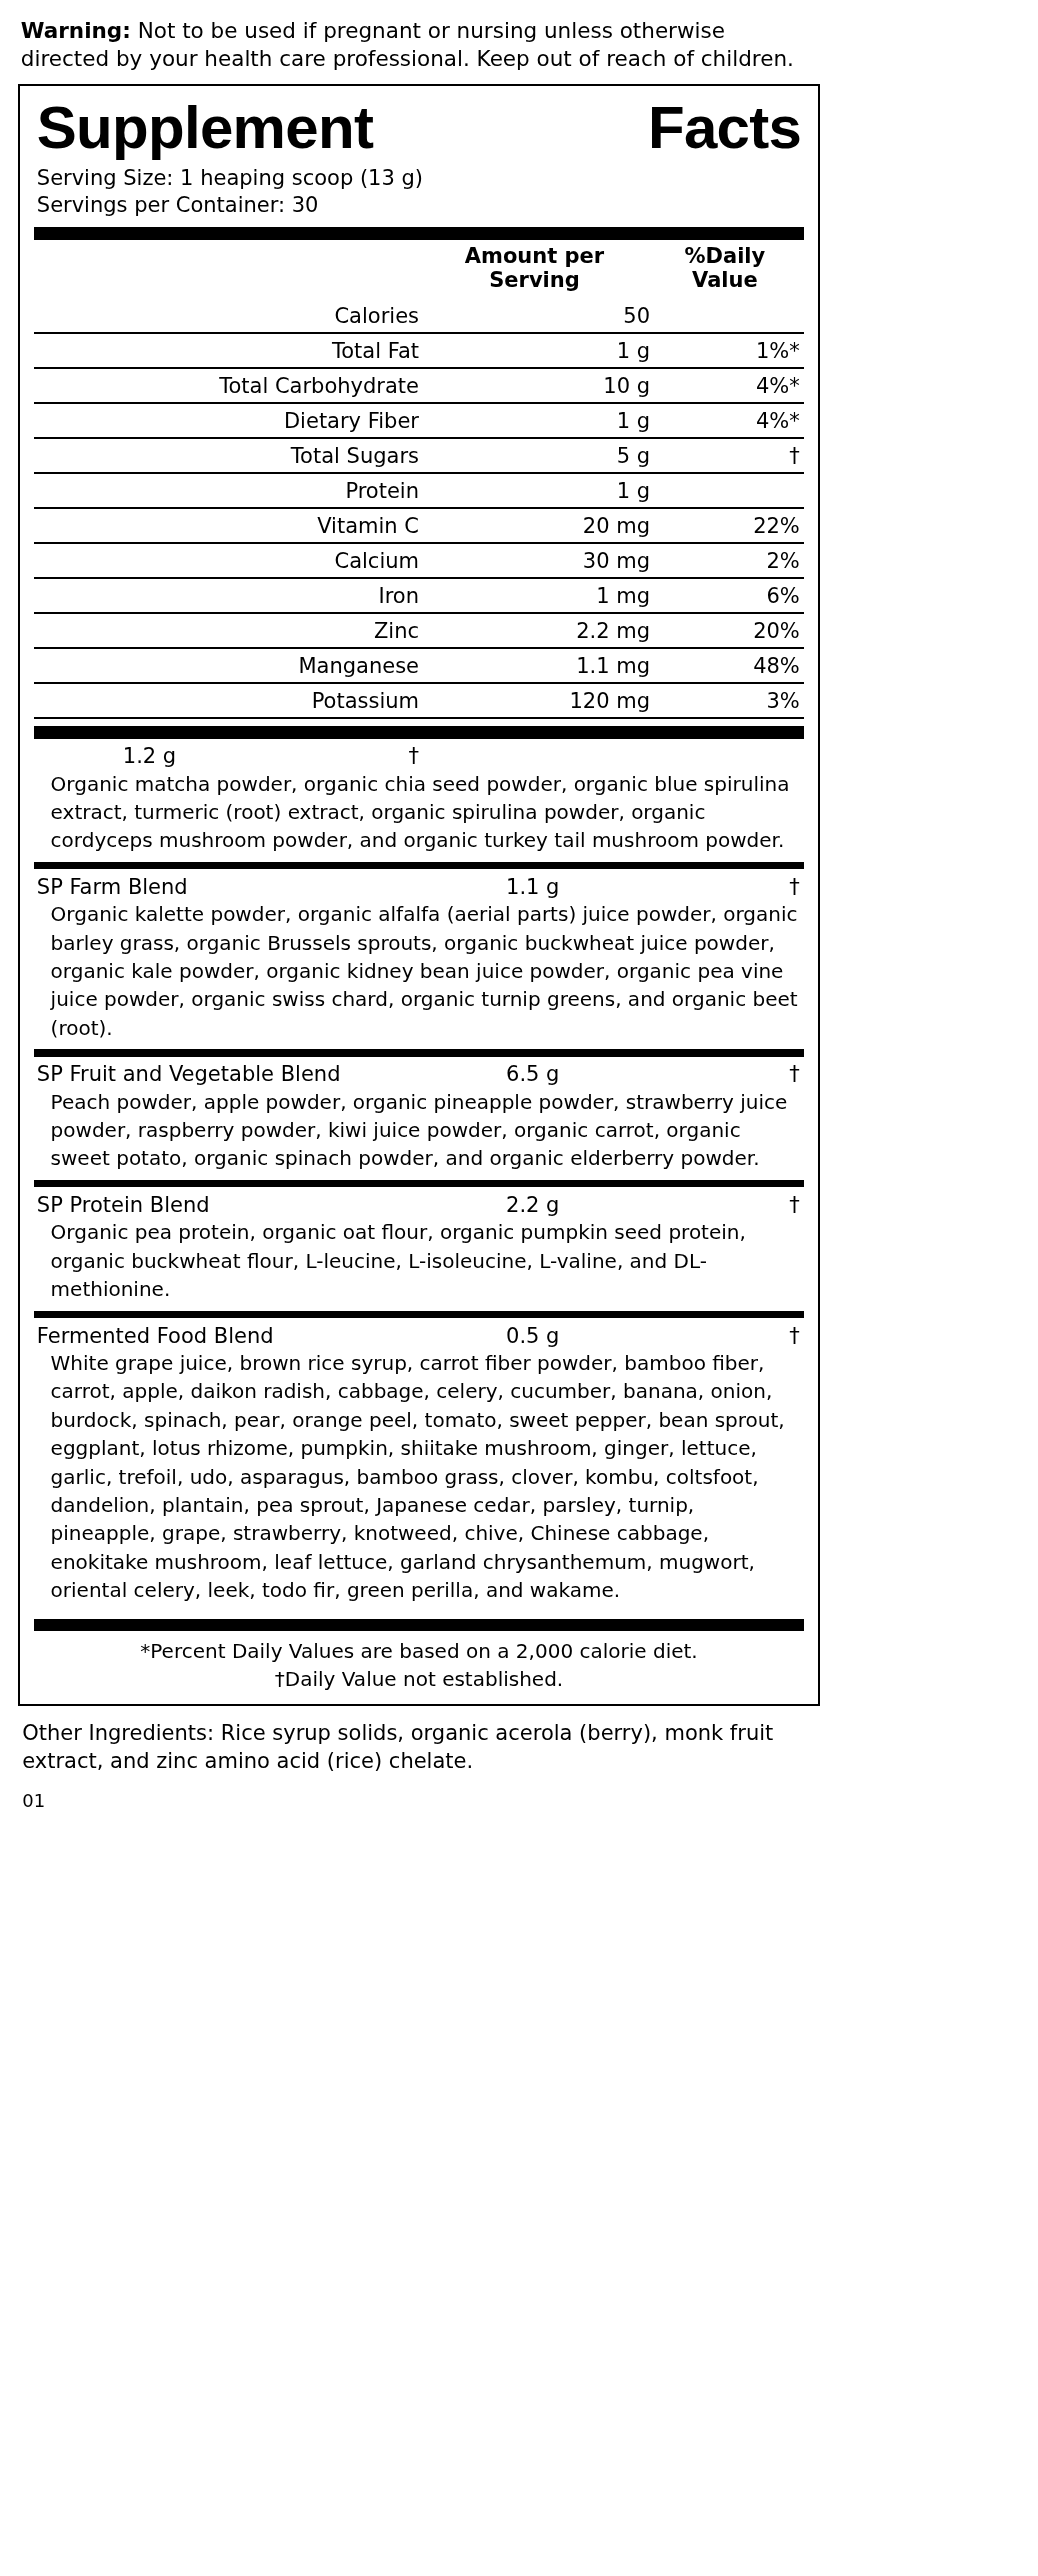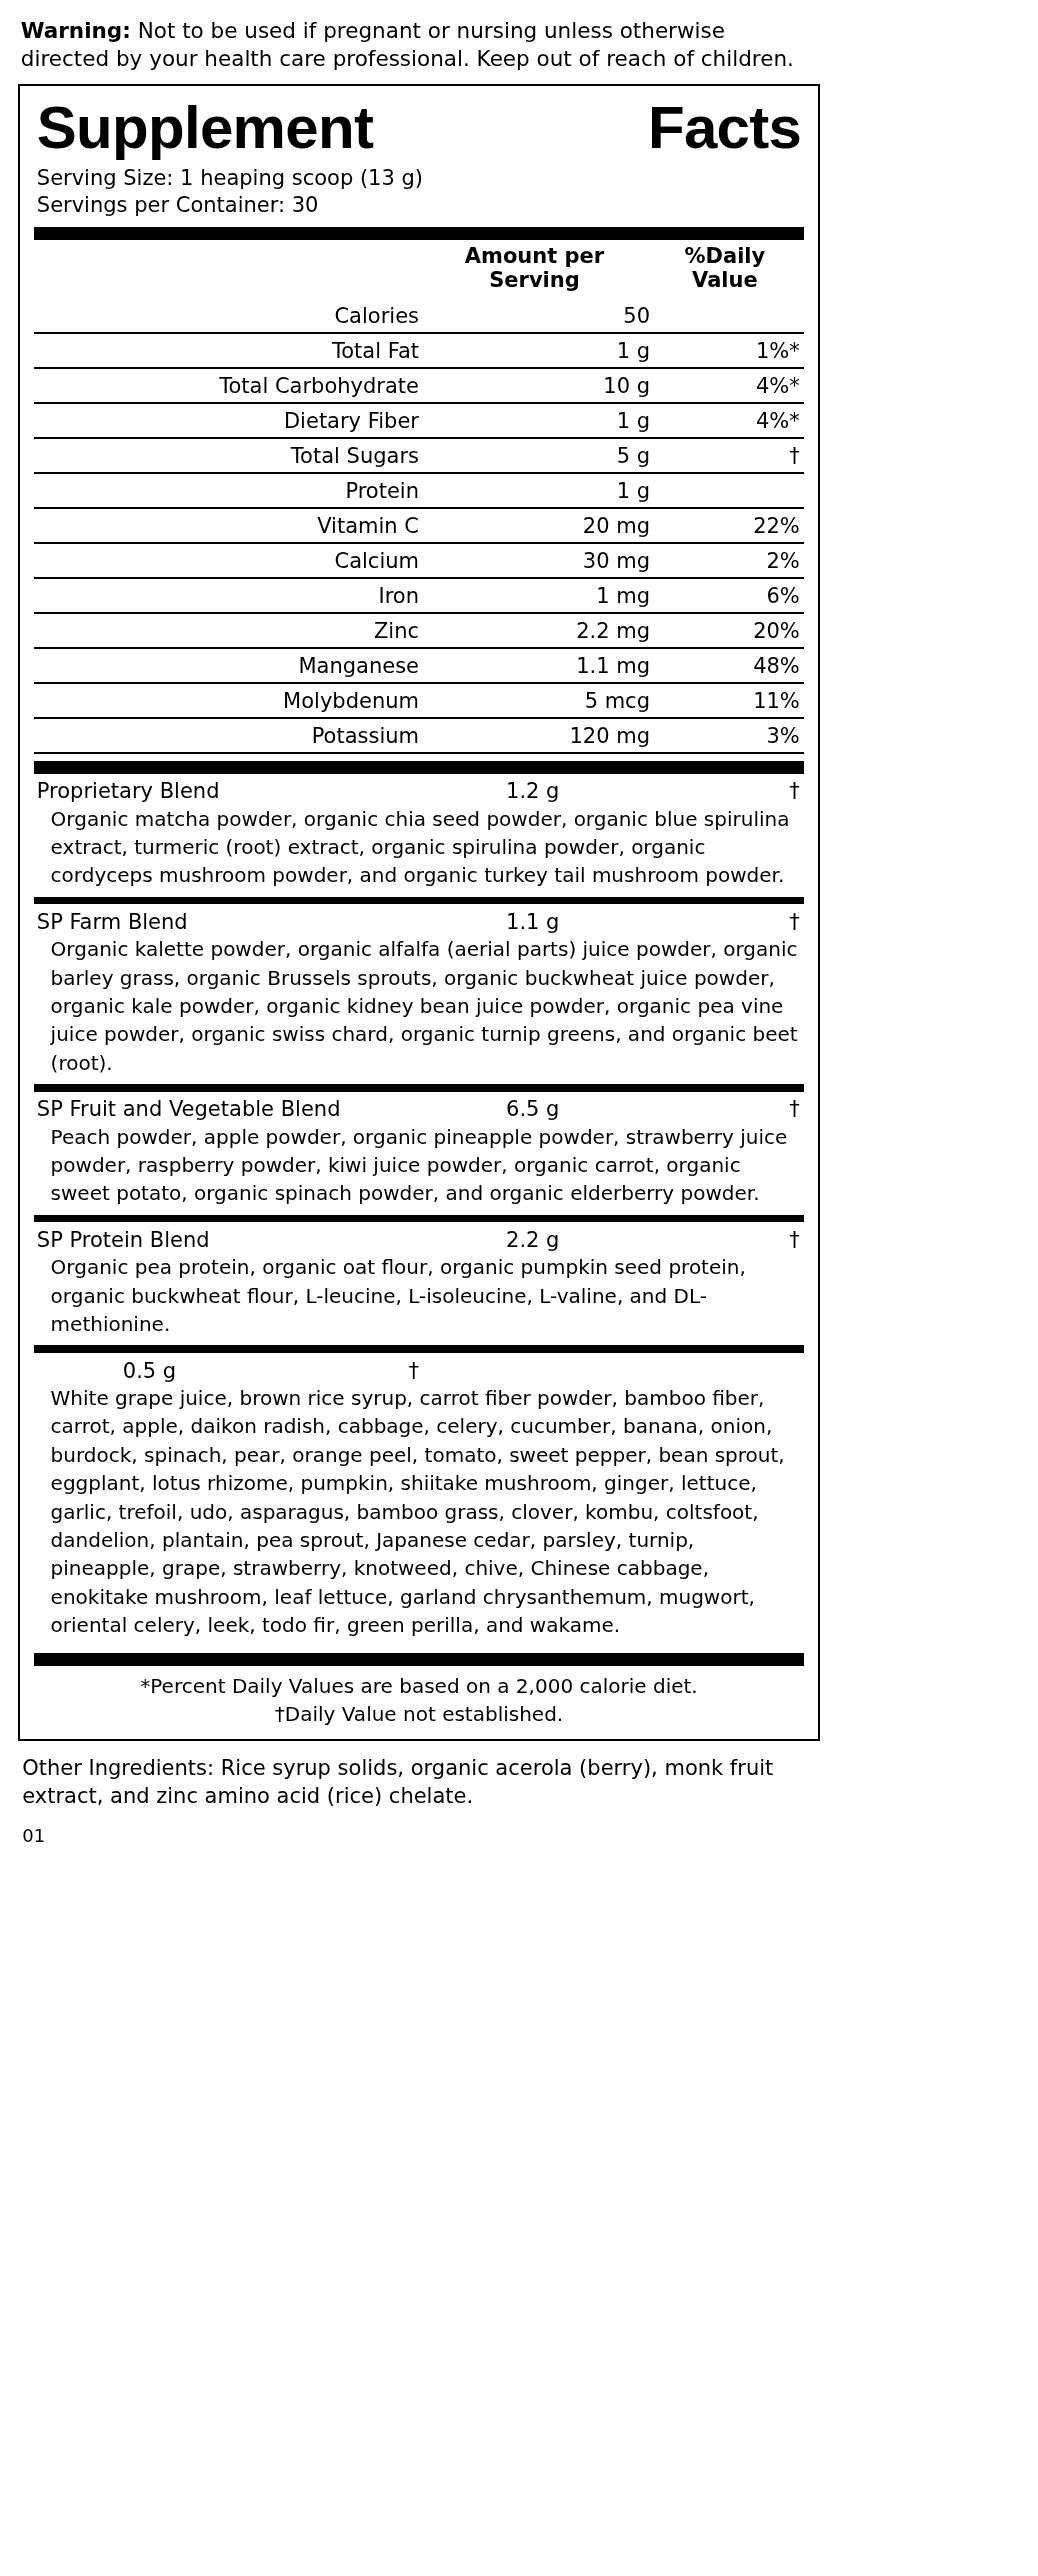--- a/index.html
+++ b/index.html
@@ -193,38 +193,32 @@
             <td class="c-name">Zinc</td>
             <td class="c-amt">2.2 mg</td>
             <td class="c-dv">20%</td>
           </tr>
           <tr class="row-line">
             <td class="c-name">Manganese</td>
             <td class="c-amt">1.1 mg</td>
             <td class="c-dv">48%</td>
           </tr>
           <tr class="row-line">
-            <td class="c-name">Molybdenum</td>
-            <td class="c-amt">5 mcg</td>
-            <td class="c-dv">11%</td>
-          </tr>
-          <tr class="row-line">
             <td class="c-name">Potassium</td>
             <td class="c-amt">120 mg</td>
             <td class="c-dv">3%</td>
           </tr>
         </tbody>
     </table>
 
     <div class="rule-thick"></div>
 
     <div id="blends-container">
         <div class="blend">
           <div class="blend-head">
-            <span class="bh-name">Proprietary Blend</span>
             <span class="bh-amt">1.2 g</span>
             <span class="bh-dv">†</span>
           </div>
           <div class="blend-body">Organic matcha powder, organic chia seed powder, organic blue spirulina extract, turmeric (root) extract, organic spirulina powder, organic cordyceps mushroom powder, and organic turkey tail mushroom powder.</div>
         </div>
         <div class="rule-med"></div>
         <div class="blend">
           <div class="blend-head">
             <span class="bh-name">SP Farm Blend</span>
             <span class="bh-amt">1.1 g</span>
@@ -246,20 +240,21 @@
           <div class="blend-head">
             <span class="bh-name">SP Protein Blend</span>
             <span class="bh-amt">2.2 g</span>
             <span class="bh-dv">†</span>
           </div>
           <div class="blend-body">Organic pea protein, organic oat flour, organic pumpkin seed protein, organic buckwheat flour, L-leucine, L-isoleucine, L-valine, and DL-methionine.</div>
         </div>
         <div class="rule-med"></div>
         <div class="blend">
           <div class="blend-head">
+            <span class="bh-name">Fermented Food Blend</span>
             <span class="bh-amt">0.5 g</span>
             <span class="bh-dv">†</span>
           </div>
           <div class="blend-body">White grape juice, brown rice syrup, carrot fiber powder, bamboo fiber, carrot, apple, daikon radish, cabbage, celery, cucumber, banana, onion, burdock, spinach, pear, orange peel, tomato, sweet pepper, bean sprout, eggplant, lotus rhizome, pumpkin, shiitake mushroom, ginger, lettuce, garlic, trefoil, udo, asparagus, bamboo grass, clover, kombu, coltsfoot, dandelion, plantain, pea sprout, Japanese cedar, parsley, turnip, pineapple, grape, strawberry, knotweed, chive, Chinese cabbage, enokitake mushroom, leaf lettuce, garland chrysanthemum, mugwort, oriental celery, leek, todo fir, green perilla, and wakame.</div>
         </div>
       </div>
 
     <div class="rule-thick"></div>
 
     <div class="footnotes">

